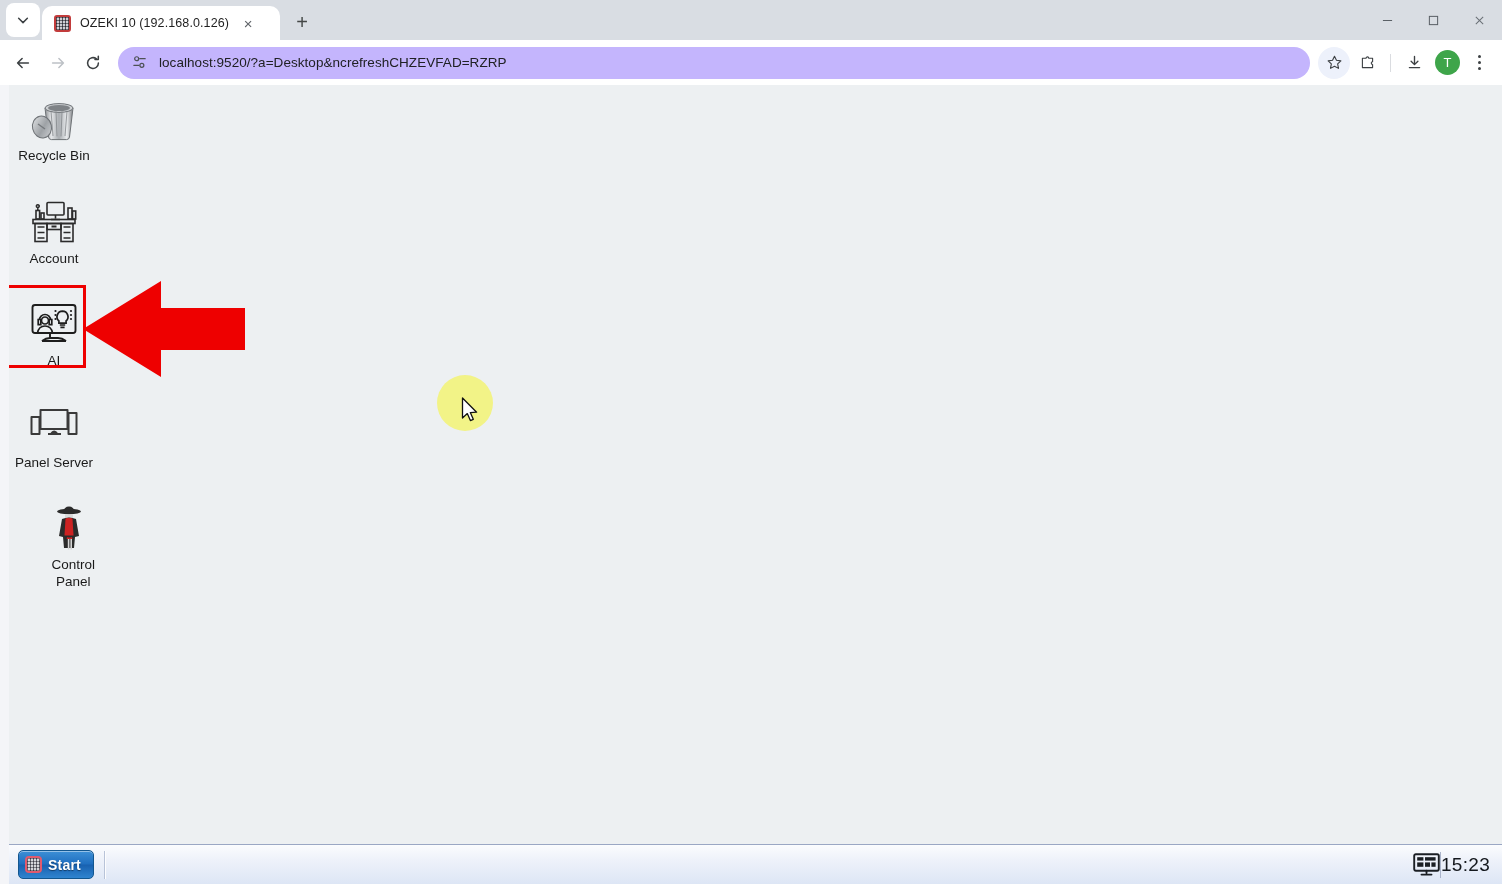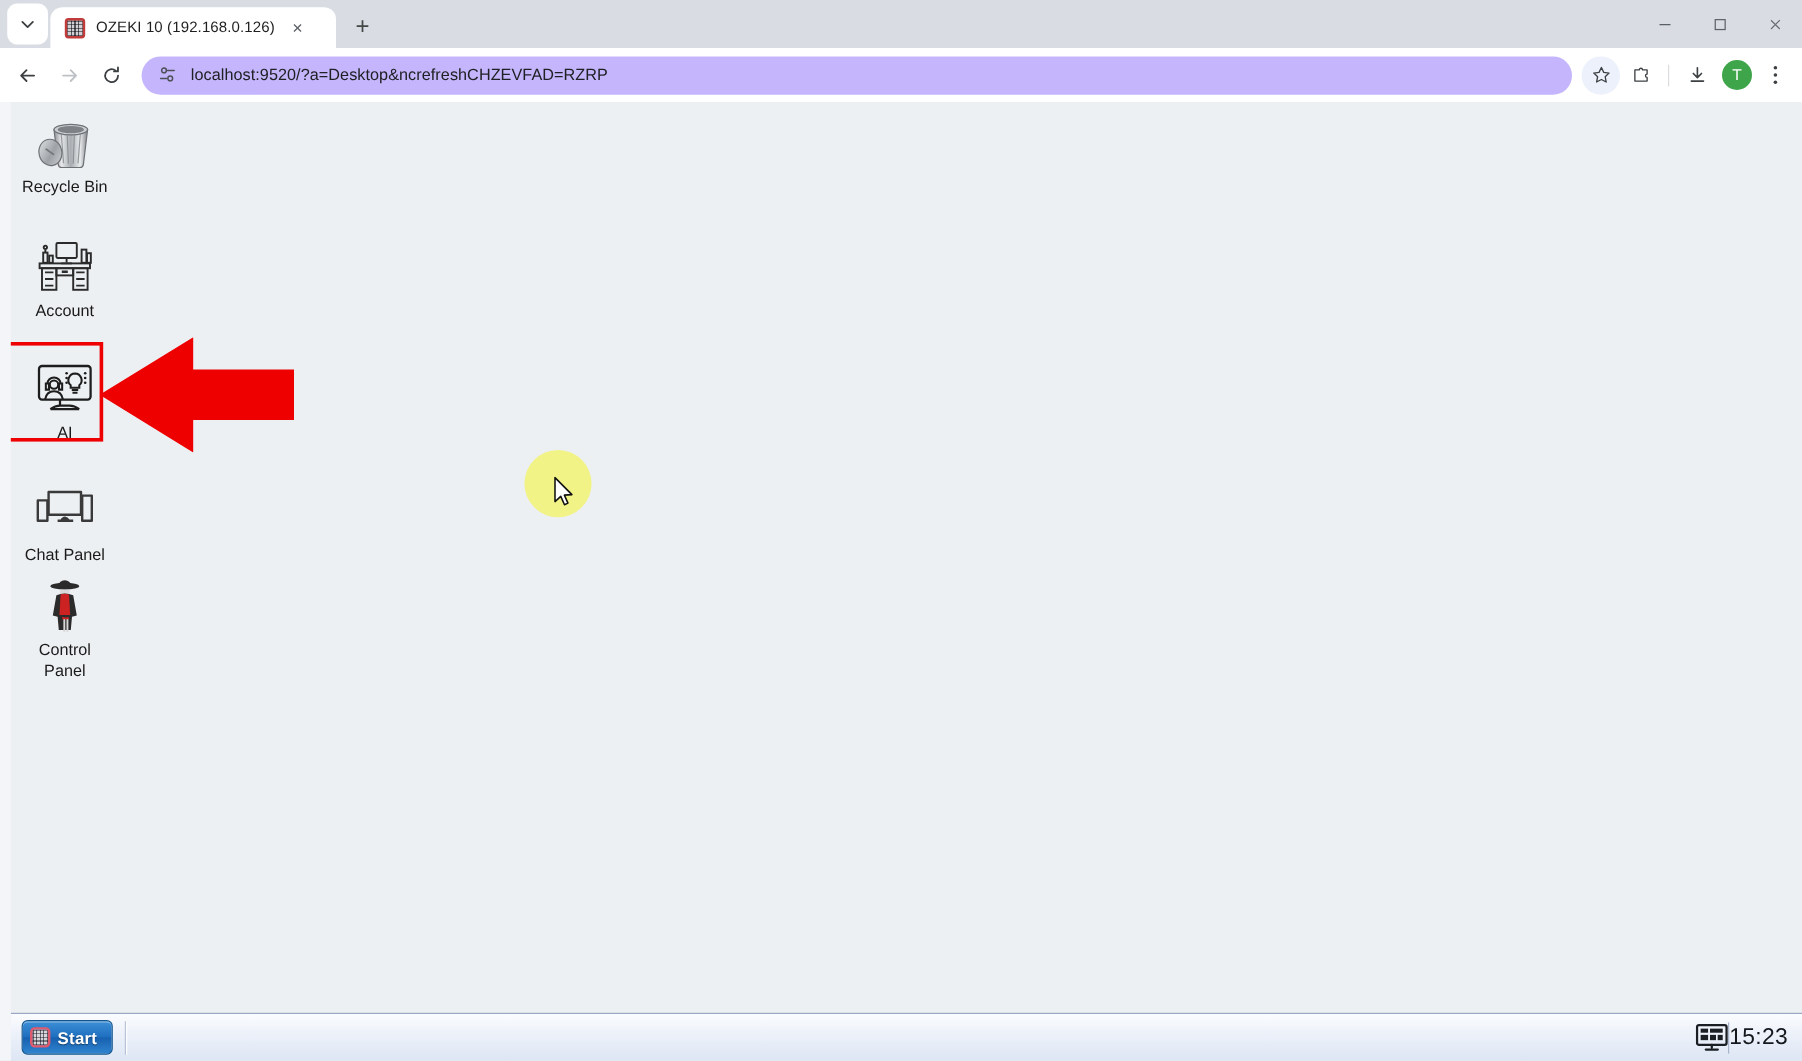--- a/index.html
+++ b/index.html
@@ -462,24 +462,24 @@
           <svg viewBox="0 0 52 52">
             <g stroke="#3a3a3a" stroke-width="2" fill="none" stroke-linejoin="round">
               <rect x="12.5" y="10" width="27" height="19"></rect>
               <path d="M20 34 H33 M23 34 q3 -5 6.5 0"></path>
               <rect x="3.5" y="17" width="8" height="17"></rect>
               <rect x="40.5" y="13" width="8" height="21"></rect>
             </g>
             <path d="M23 34 q3.2 -4.6 6.6 0 z" fill="#3a3a3a"></path>
           </svg>
         </div>
-        <div class="icon-label">Chat Panel</div>
-      </div>
-
-      <div class="icon-cell" style="left:4px; top:394px;">
+        <div class="icon-label">Panel Server</div>
+      </div>
+
+      <div class="icon-cell" style="left:4px; top:417px;align-items:flex-end;">
         <div class="icon-art">
           <svg viewBox="0 0 52 52">
             <ellipse cx="26" cy="9.5" rx="12" ry="2.8" fill="#2b2b2b"></ellipse>
             <path d="M20.5 9.5 a5.5 5 0 0 1 11 0 z" fill="#2b2b2b"></path>
             <path d="M22 12.5 h8 v4 h-8 z" fill="#d9d9d9"></path>
             <path d="M19 17 q7 -3 14 0 l3 17 l-4 1 l-1 11 h-10 l-1 -11 l-4 -1 z" fill="#2b2b2b"></path>
             <path d="M22.5 16.5 q3.5 -1.6 7 0 l1 17 h-9 z" fill="#cc2222"></path>
             <path d="M24.8 36.5 h1.6 v11 h-1.6 z M27.4 36.5 h1.6 v11 h-1.6 z" fill="#d6d6d6"></path>
             <path d="M24 35 q2.4 1.2 5 0 l.3 2 h-5.6 z" fill="#cc2222"></path>
           </svg>

